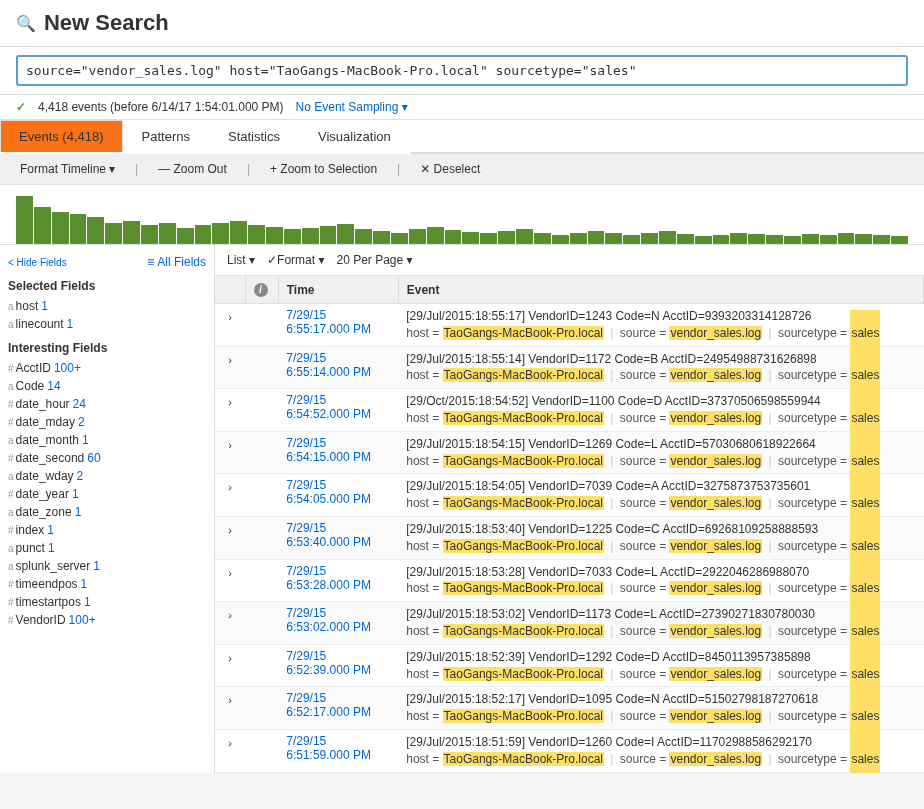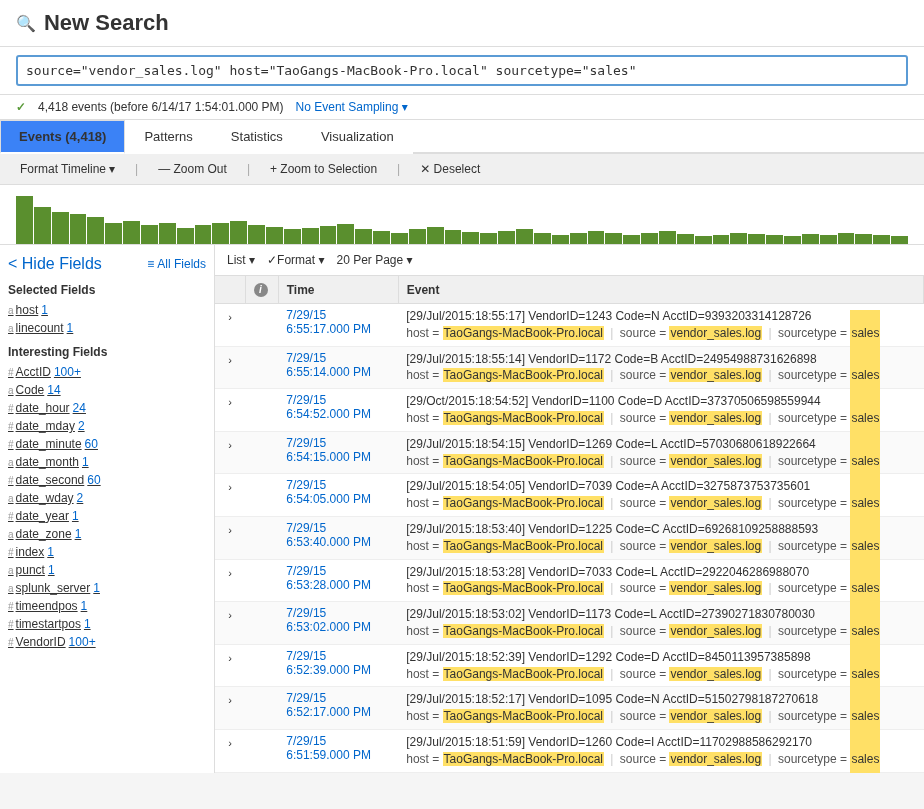--- a/index.html
+++ b/index.html
@@ -57,22 +57,22 @@
       font-size: 13px;
       color: #333;
       border: 1px solid transparent;
       border-bottom: none;
       margin-bottom: -2px;
       background: #fff;
     }
     .tab.active {
       border: 1px solid #ddd;
       border-bottom: 2px solid #fff;
-      font-weight: bold;
-      background: #3b82f6;
+      font-weight: normal;
+      background: #f97316;
     }
 
     .toolbar {
       background: #f0f0f0;
       padding: 6px 16px;
       display: flex;
       align-items: center;
       gap: 16px;
       border-bottom: 1px solid #ddd;
     }
@@ -126,21 +126,21 @@
     .sidebar-header {
       display: flex;
       justify-content: space-between;
       align-items: center;
       margin-bottom: 10px;
       font-size: 12px;
     }
     .hide-fields-btn {
       color: #0066cc;
       cursor: pointer;
-      font-size: 16px;
+      font-size: 10px;
       background: none;
       border: none;
     }
     .all-fields-btn {
       color: #0066cc;
       cursor: pointer;
       font-size: 12px;
       background: none;
       border: none;
       display: flex;
@@ -152,21 +152,20 @@
       font-weight: bold;
       margin: 8px 0 4px 0;
       color: #333;
       font-size: 12px;
     }
     .field-item {
       padding: 2px 0;
       color: #333;
       font-size: 12px;
       cursor: pointer;
-      text-decoration: underline;
     }
     .field-item .type-indicator {
       color: #999;
       font-size: 10px;
       margin-right: 2px;
     }
     .field-item .field-count {
       color: #0066cc;
       margin-left: 3px;
     }
@@ -421,21 +420,20 @@
         <div class="field-item"><span class="type-indicator">a</span><span>linecount</span><span class="field-count">1</span></div>
       </div>
 
     <div class="section-title">Interesting Fields</div>
 
     <div id="interesting-fields-list">
         <div class="field-item"><span class="type-indicator">#</span><span>AcctID</span><span class="field-count">100+</span></div>
         <div class="field-item"><span class="type-indicator">a</span><span>Code</span><span class="field-count">14</span></div>
         <div class="field-item"><span class="type-indicator">#</span><span>date_hour</span><span class="field-count">24</span></div>
         <div class="field-item"><span class="type-indicator">#</span><span>date_mday</span><span class="field-count">2</span></div>
-        <div class="field-item"><span class="type-indicator">#</span><span>date_minute</span><span class="field-count">60</span></div>
         <div class="field-item"><span class="type-indicator">a</span><span>date_month</span><span class="field-count">1</span></div>
         <div class="field-item"><span class="type-indicator">#</span><span>date_second</span><span class="field-count">60</span></div>
         <div class="field-item"><span class="type-indicator">a</span><span>date_wday</span><span class="field-count">2</span></div>
         <div class="field-item"><span class="type-indicator">#</span><span>date_year</span><span class="field-count">1</span></div>
         <div class="field-item"><span class="type-indicator">a</span><span>date_zone</span><span class="field-count">1</span></div>
         <div class="field-item"><span class="type-indicator">#</span><span>index</span><span class="field-count">1</span></div>
         <div class="field-item"><span class="type-indicator">a</span><span>punct</span><span class="field-count">1</span></div>
         <div class="field-item"><span class="type-indicator">a</span><span>splunk_server</span><span class="field-count">1</span></div>
         <div class="field-item"><span class="type-indicator">#</span><span>timeendpos</span><span class="field-count">1</span></div>
         <div class="field-item"><span class="type-indicator">#</span><span>timestartpos</span><span class="field-count">1</span></div>

